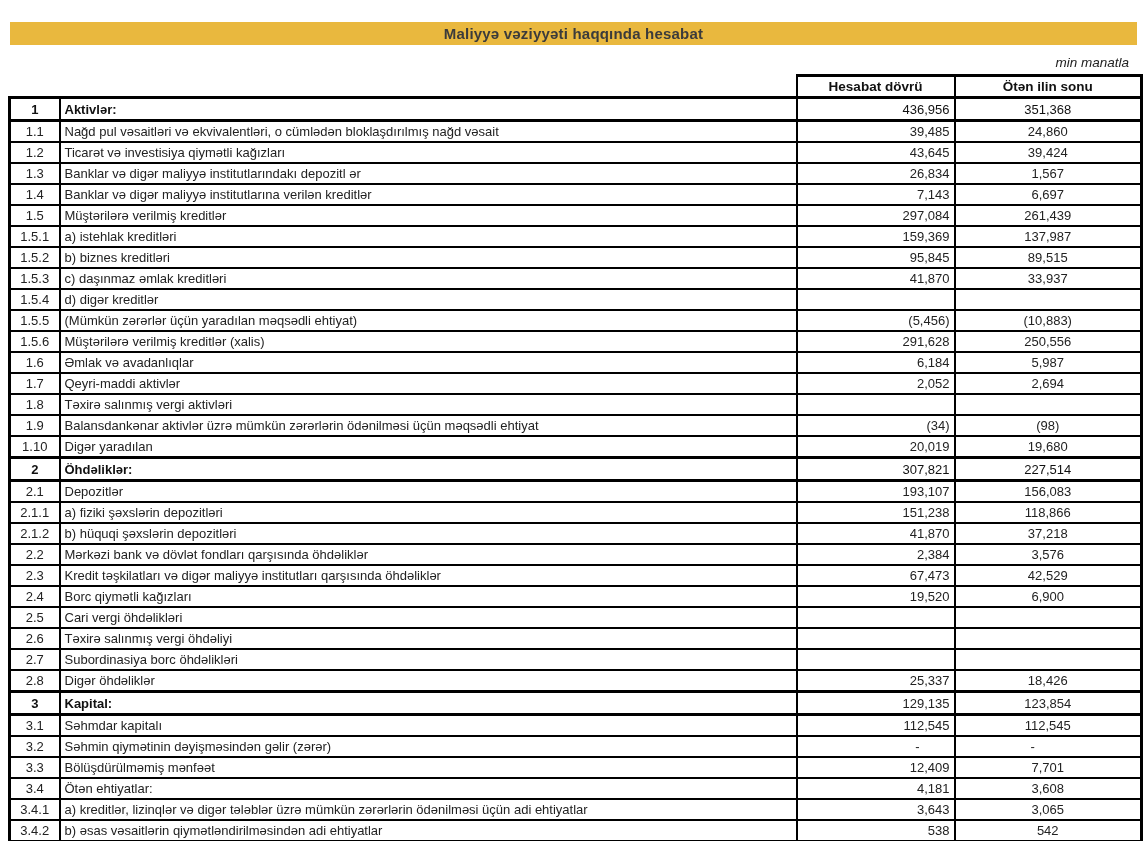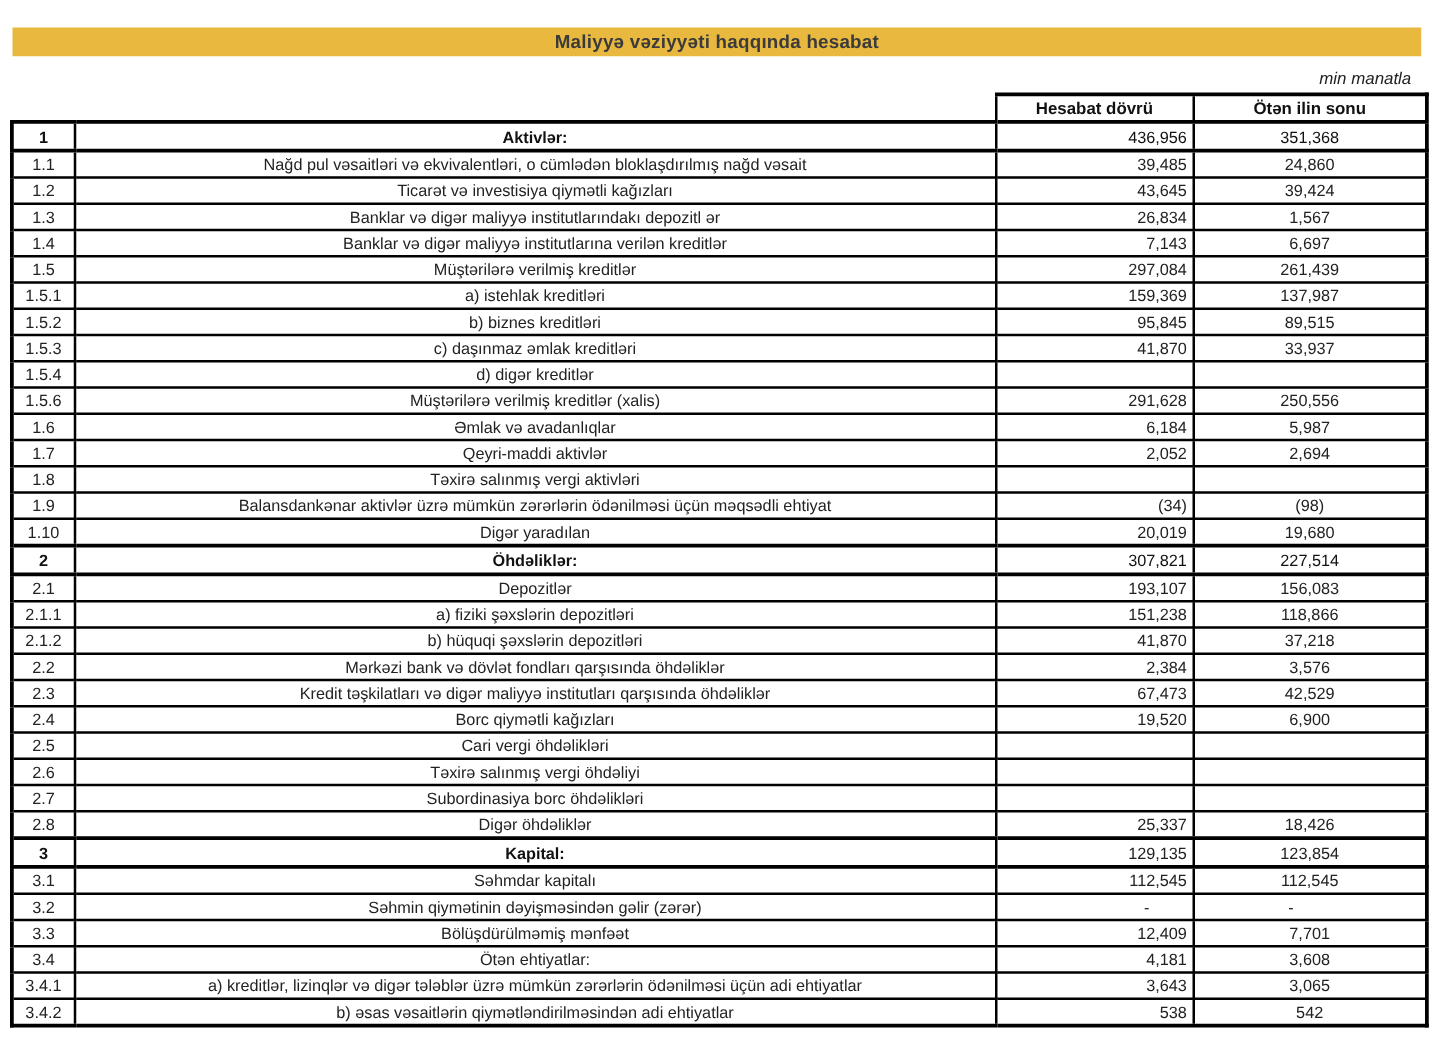--- a/index.html
+++ b/index.html
@@ -29,21 +29,21 @@
     overflow:hidden;white-space:nowrap;
     font-weight:400;
     background:#fff;
   }
   table.fin th.ghost{border:none;background:transparent;}
   table.fin th.colhead{
     font-weight:700;text-align:center;font-size:13.5px;
     border-top-width:3px;height:19px;color:#111;
   }
   td.no{text-align:center;padding:0 2px;}
-  td.label{text-align:center;padding-left:5px;}
+  td.label{text-align:left;padding-left:5px;}
   td.val{text-align:right;padding-right:7px;}
   td.val.dash{padding-right:34px;}
   tr.section td{border-top-width:3px;border-bottom-width:3px;height:20px;}
   tr.section td.no, tr.section td.label{font-weight:700;color:#111;}
   td.vb{font-weight:700;color:#111;}
   table.fin tr td:first-child{border-left-width:3px;}
   table.fin tr td:last-child, table.fin th:last-child{border-right-width:3px;text-align:center;}
   table.fin tr:last-child td{border-bottom-width:3px;}
 </style>
 </head>
@@ -126,20 +126,26 @@
           <td class="val">41,870</td>
           <td class="val">33,937</td>
         </tr>
         <tr>
           <td class="no">1.5.4</td>
           <td class="label">d) digər kreditlər</td>
           <td class="val"></td>
           <td class="val"></td>
         </tr>
         <tr>
+          <td class="no">1.5.5</td>
+          <td class="label">(Mümkün zərərlər üçün yaradılan məqsədli ehtiyat)</td>
+          <td class="val">(5,456)</td>
+          <td class="val">(10,883)</td>
+        </tr>
+        <tr>
           <td class="no">1.5.6</td>
           <td class="label">Müştərilərə verilmiş kreditlər (xalis)</td>
           <td class="val">291,628</td>
           <td class="val">250,556</td>
         </tr>
         <tr>
           <td class="no">1.6</td>
           <td class="label">Əmlak və avadanlıqlar</td>
           <td class="val">6,184</td>
           <td class="val">5,987</td>

